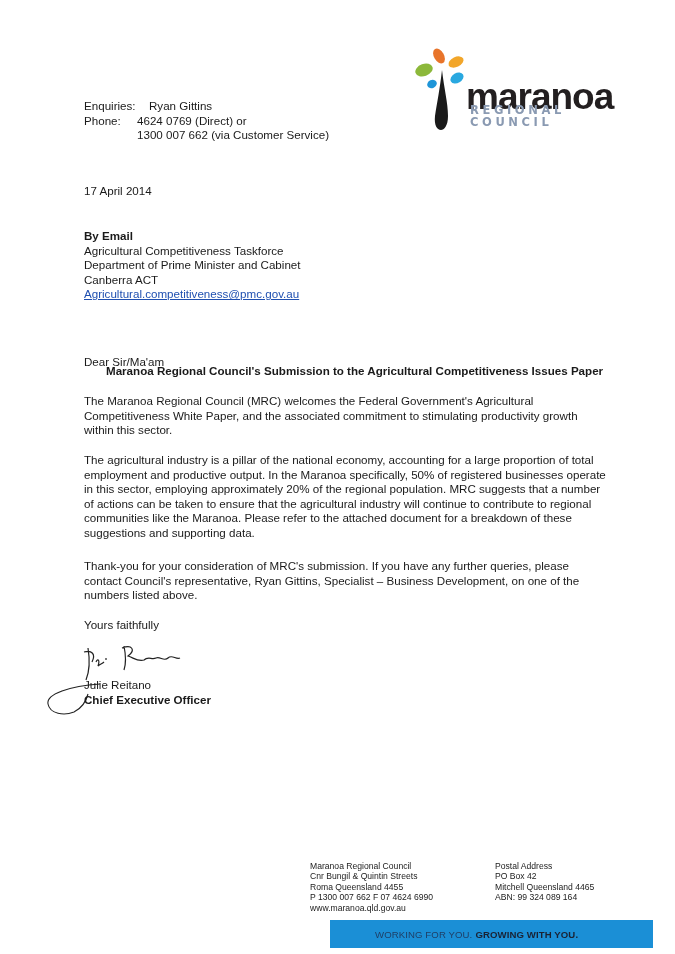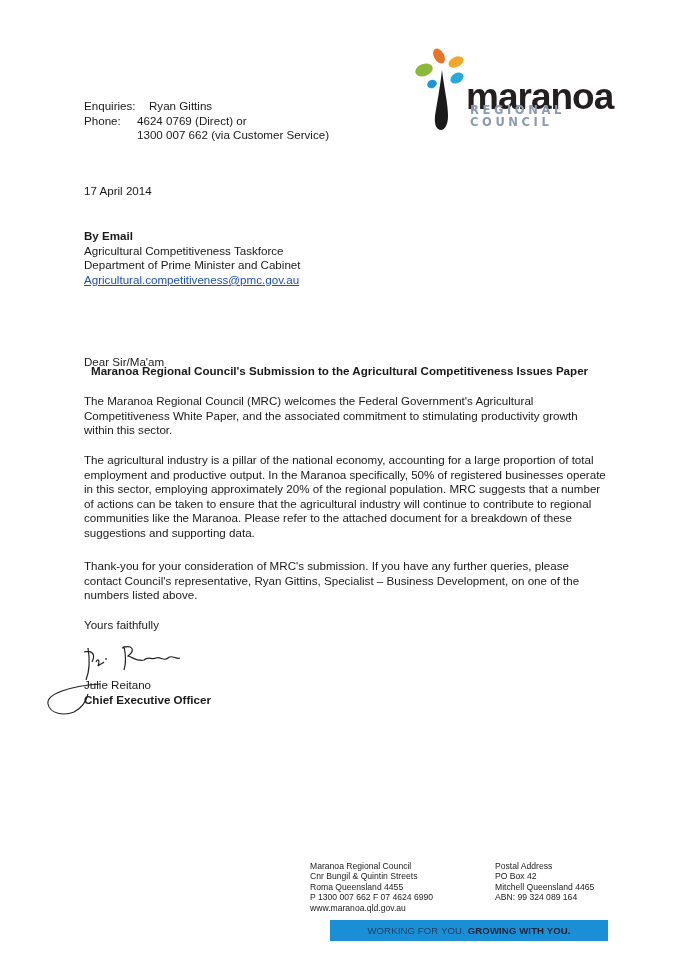--- a/index.html
+++ b/index.html
@@ -28,38 +28,38 @@
   #meta { left: 84px; top: 99px; }
   #meta .row { display: flex; }
   #meta .lbl { font-weight: normal; width: 55px; }
   #meta .lbl.wide { width: 59px; }
 
   #date { left: 84px; top: 184px; }
   #recipient { left: 84px; top: 229px; }
   #recipient a { color: #1f4fb0; text-decoration: underline; }
 
   #salutation { left: 84px; top: 334px; margin-top: 21px; }
-  #subject { left: 80px; top: 364px; font-weight: bold; padding-left: 11px; }
+  #subject { left: 95px; top: 364px; font-weight: bold; padding-left: 11px; }
   #para1 { left: 84px; top: 394px; width: 520px; }
   #para2 { left: 84px; top: 453px; width: 525px; }
   #para3 { left: 84px; top: 559px; width: 520px; }
   #closing { left: 84px; top: 618px; }
 
   #signature { left: 40px; top: 640px; width: 160px; height: 80px; }
   #signame { left: 84px; top: 678px; }
   #sigtitle { left: 84px; top: 693px; font-weight: bold; }
 
   
   .ftxt { font-size: 8.6px; line-height: 10.4px; color: #222; }
   #footer-left { left: 310px; top: 861px; }
   #footer-right { left: 495px; top: 861px; }
   #banner {
-    left: 330px; top: 920px; width: 278px; height: 21px;
-    background: #1b8fd6; display: flex; align-items: center; justify-content: center;
-    font-size: 9.6px; letter-spacing: 0.1px;
+    left: 330px; top: 920px; width: 278px; height: 28px;
+    background: #1b8fd6; display: flex; align-items: center; 
+    font-size: 9.6px; letter-spacing: 0.1px; padding-left: 45px;
   }
   #banner .t1 { color: #1f3f66; }
   #banner .t2 { color: #1a2233; font-weight: bold; margin-left: 3px; }
 </style>
 </head>
 <body>
 
 <div id="logo" class="abs">
   <svg width="60" height="85" viewBox="0 0 60 85" style="position:absolute;left:0;top:0;">
 
@@ -93,20 +93,21 @@
     <span style="margin-left:-6px">1300 007 662 (via Customer Service)</span>
   </div>
 </div>
 
 <div id="date" class="abs txt">17 April 2014</div>
 
 <div id="recipient" class="abs txt">
   <div class="b">By Email</div>
   <div>Agricultural Competitiveness Taskforce</div>
   <div>Department of Prime Minister and Cabinet</div>
+  <div>Canberra ACT</div>
   <div><a>Agricultural.competitiveness@pmc.gov.au</a></div>
 </div>
 
 <div id="salutation" class="abs txt">Dear Sir/Ma'am</div>
 <div id="subject" class="abs txt">Maranoa Regional Council's Submission to the Agricultural Competitiveness Issues Paper</div>
 <div id="para1" class="abs txt">The Maranoa Regional Council (MRC) welcomes the Federal Government's Agricultural Competitiveness White Paper, and the associated commitment to stimulating productivity growth within this sector.</div>
 <div id="para2" class="abs txt">The agricultural industry is a pillar of the national economy, accounting for a large proportion of total employment and productive output. In the Maranoa specifically, 50% of registered businesses operate in this sector, employing approximately 20% of the regional population. MRC suggests that a number of actions can be taken to ensure that the agricultural industry will continue to contribute to regional communities like the Maranoa. Please refer to the attached document for a breakdown of these suggestions and supporting data.</div>
 <div id="para3" class="abs txt">Thank-you for your consideration of MRC's submission. If you have any further queries, please contact Council's representative, Ryan Gittins, Specialist – Business Development, on one of the numbers listed above.</div>
 <div id="closing" class="abs txt">Yours faithfully</div>
 

